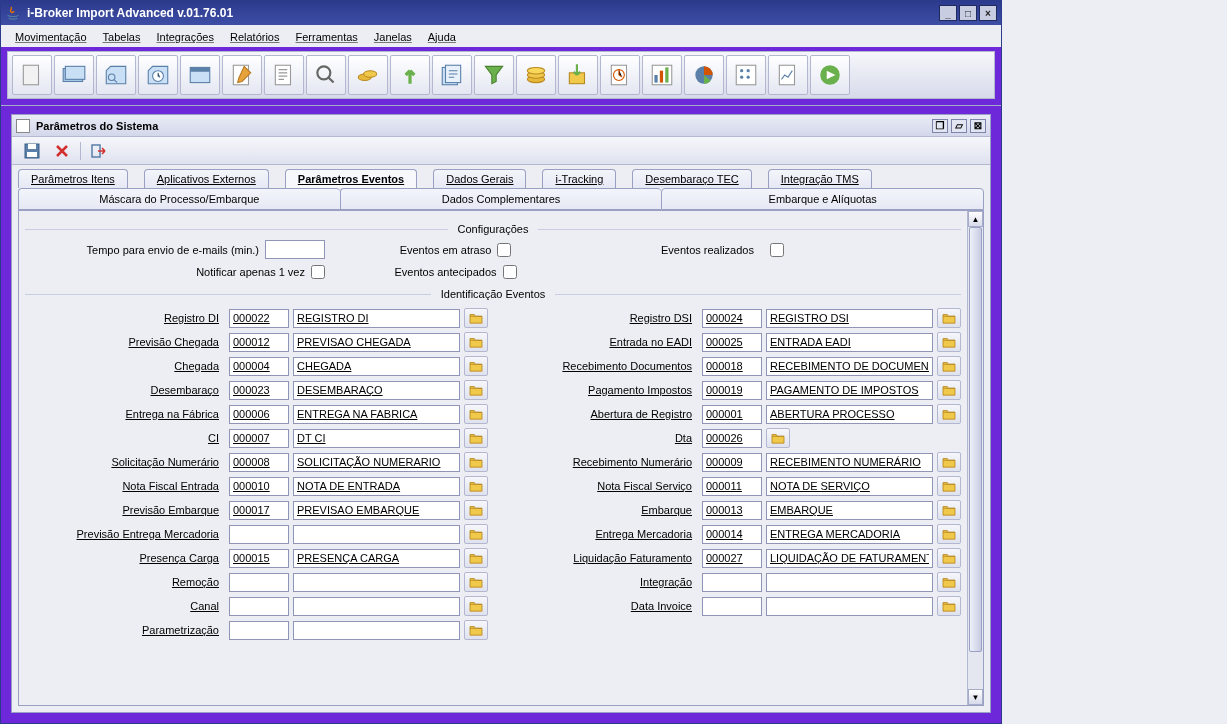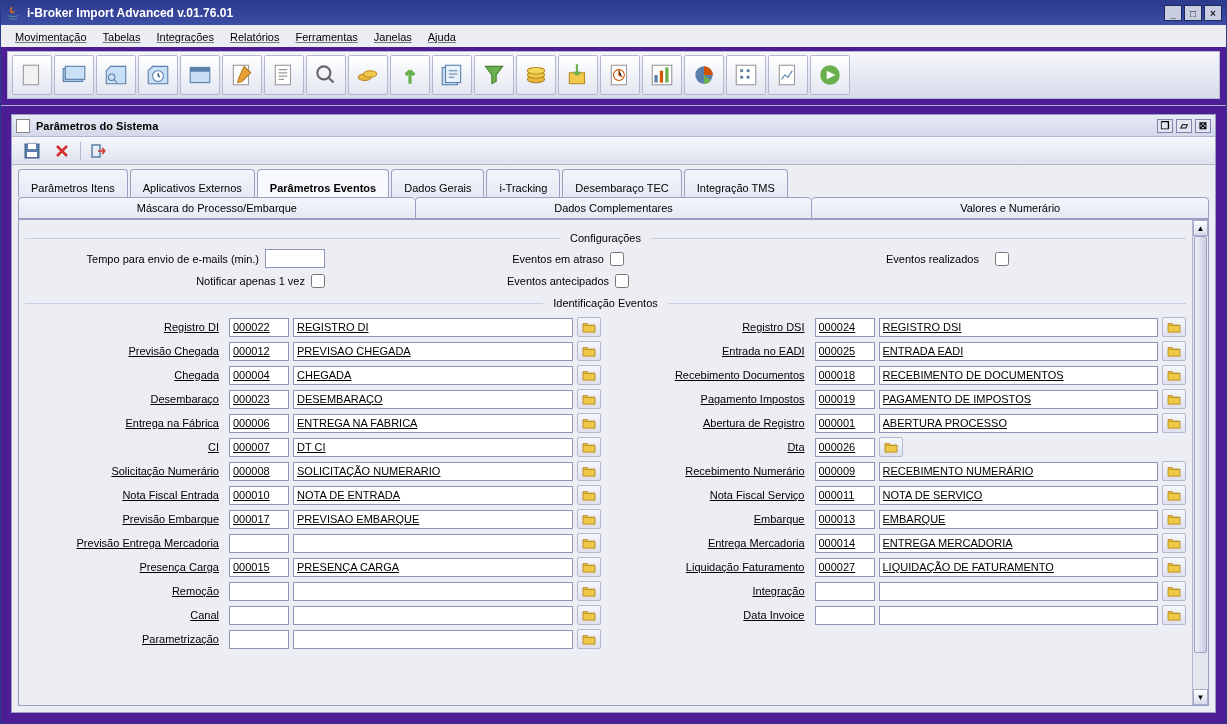--- a/index.html
+++ b/index.html
@@ -1,38 +1,38 @@
 <!DOCTYPE html>
 <html><head>
 <meta charset="utf-8">
 <style>
   * { box-sizing: border-box; margin: 0; padding: 0; }
   body { font-family: Tahoma, Arial, sans-serif; font-size: 11px; background: #eceef4; overflow:hidden;}
-  .window { width: 1227px; height: 724px; background: #4c1d95; border:1px solid #2c3a8c; display:flex; flex-direction:column;}
+  .window { width: 1002px; height: 724px; background: #6d28d9; border:1px solid #2c3a8c; display:flex; flex-direction:column;}
   .titlebar { height:24px; background: linear-gradient(#2c3a8c,#3d4ea6); color:#fff; display:flex; align-items:center; padding:0 4px; font-weight:bold; font-size:12px;}
   .titlebar .java-icon { width:16px; height:16px; margin-right:6px; display:flex; align-items:center; justify-content:center;}
   .titlebar .spacer{flex:1}
   .win-btn { width:18px; height:16px; background:#c9cde1; border:1px solid #1e295e; margin-left:2px; display:flex; align-items:center; justify-content:center; cursor:default; color:#222; font-size:10px;}
   .menubar { height:22px; background:#eceef4; display:flex; align-items:center; padding:2px 6px 0 6px; gap:0;}
   .menubar .menu { padding:3px 8px; cursor:default;}
   .menubar .menu span { text-decoration: underline; text-decoration-color:#777; text-underline-offset:1px;}
   .toolbar-outer{ padding:4px 6px 6px 6px; border-bottom:1px solid #a6abc7;}
   .toolbar { height:48px; background:linear-gradient(#f6f7fb,#d7daea); border:1px solid #b3b7d0; display:flex; align-items:center; padding:4px; gap:2px;}
   .tb-btn { width:40px; height:40px; border:1px solid #b3b7d0; background:linear-gradient(#fff,#e4e7f2); display:flex; align-items:center; justify-content:center; border-radius:2px;}
   .tb-btn svg{width:26px;height:26px;}
   .workspace { flex:1; padding:8px 10px 10px 10px;}
   .inner-window { height:100%; border:1px solid #9aa0c4; background:#eceef4; display:flex; flex-direction:column;}
   .inner-title { height:22px; background:linear-gradient(#e9ecf6,#d3d7ea); display:flex; align-items:center; padding:0 4px; border-bottom:1px solid #b3b7d0; font-weight:bold;}
   .inner-title .icon-doc{ width:14px; height:14px; margin-right:6px; background:#fff; border:1px solid #888;}
   .inner-title .spacer{flex:1}
   .inner-title .wbtn{ width:16px; height:14px; border:1px solid #7f85aa; background:#e2e5f2; margin-left:3px; display:flex; align-items:center; justify-content:center; font-size:10px; cursor:default;}
   .inner-toolbar{ height:28px; background:linear-gradient(#f6f7fb,#dfe2ef); border-bottom:1px solid #b3b7d0; display:flex; align-items:center; padding:3px 8px; gap:6px;}
   .it-btn{ width:24px; height:22px; display:flex; align-items:center; justify-content:center;}
   .tabs-row{ display:flex; margin:4px 6px 0 6px; gap:0;}
-  .tab{ padding:12px 12px 3px 12px; border:1px solid #9aa0c4; border-bottom:none; background:linear-gradient(#f3f5fb,#e6e9f4); border-top-left-radius:4px; border-top-right-radius:4px; margin-right:2px; cursor:default; white-space:nowrap;}
+  .tab{ padding:3px 12px 3px 12px; border:1px solid #9aa0c4; border-bottom:none; background:linear-gradient(#f3f5fb,#e6e9f4); border-top-left-radius:4px; border-top-right-radius:4px; margin-right:16px; cursor:default; white-space:nowrap;text-decoration:underline;}
   .tab.active{ background:#f7f8fc; font-weight:bold; position:relative; }
   .subtabs-row{display:flex; margin:0 6px 0 6px;}
   .subtab{ flex:1; text-align:center; padding:4px 8px; border:1px solid #9aa0c4; background:linear-gradient(#f3f5fb,#e6e9f4); border-top-left-radius:4px; border-top-right-radius:4px; font-weight:bold; cursor:default; font-weight:normal;}
   .subtab:not(:last-child){border-right:none;}
   .content-pane{ flex:1; margin:0 6px 6px 6px; border:1px solid #9aa0c4; background:#eceef4; position:relative; display:flex;}
   .scroll-area{ flex:1; overflow:hidden; padding:6px 6px 6px 6px;}
   .scrollbar{ width:16px; background:#e4e6f0; border-left:1px solid #b3b7d0; display:flex; flex-direction:column;}
   .sb-btn{height:16px; background:linear-gradient(#fff,#d7daea); border:1px solid #a6abc7; display:flex;align-items:center;justify-content:center;font-size:8px;}
   .sb-track{flex:1; position:relative;}
   .sb-thumb{position:absolute; left:1px; right:1px; top:0; height:92%; background:linear-gradient(90deg,#eff1f9,#c7cce2); border:1px solid #9aa0c4; border-radius:2px;}
@@ -255,21 +255,21 @@
         <div class="tab">Aplicativos Externos</div>
         <div class="tab active">Parâmetros Eventos</div>
         <div class="tab">Dados Gerais</div>
         <div class="tab">i-Tracking</div>
         <div class="tab">Desembaraço TEC</div>
         <div class="tab">Integração TMS</div>
       </div>
       <div class="subtabs-row">
         <div class="subtab" style="font-weight:normal">Máscara do Processo/Embarque</div>
         <div class="subtab">Dados Complementares</div>
-        <div class="subtab">Valores e Numerário</div>
+        <div class="subtab">Embarque e Alíquotas</div>
       </div>
 
       <div class="content-pane">
         <div class="scroll-area">
 
           <div class="sep-head"><span>Configurações</span></div>
 
           <div class="config-row">
             <div class="config-left">
               <span class="lbl">Tempo para envio de e-mails (min.)</span>

